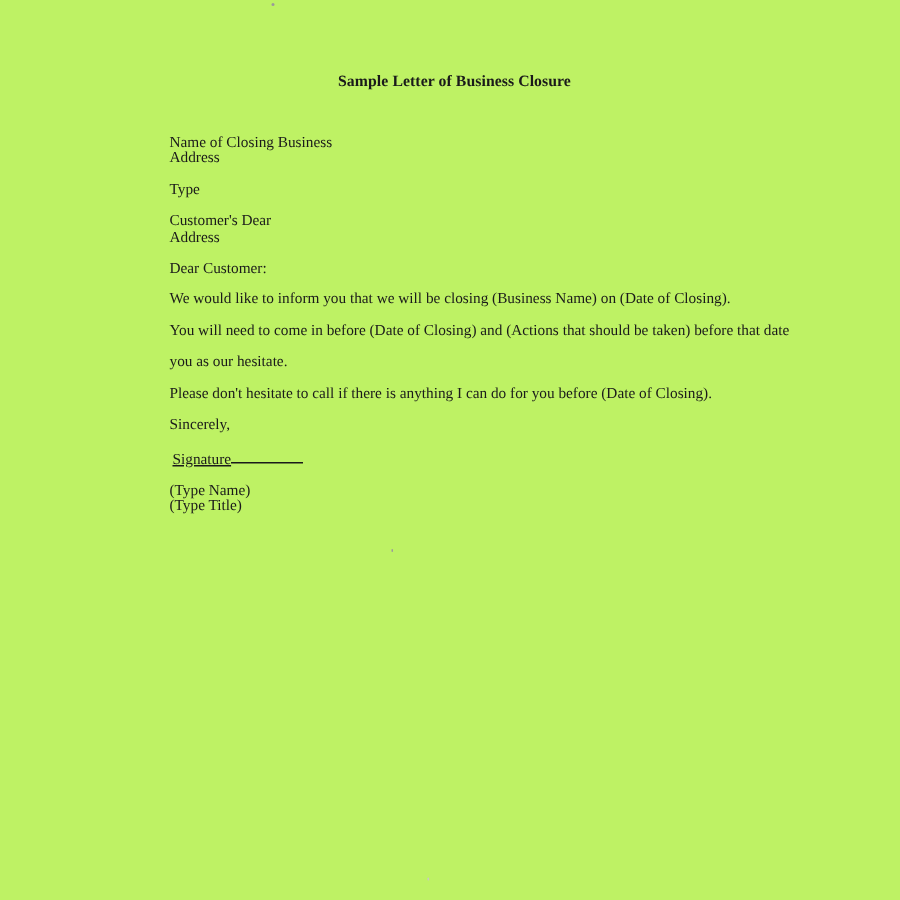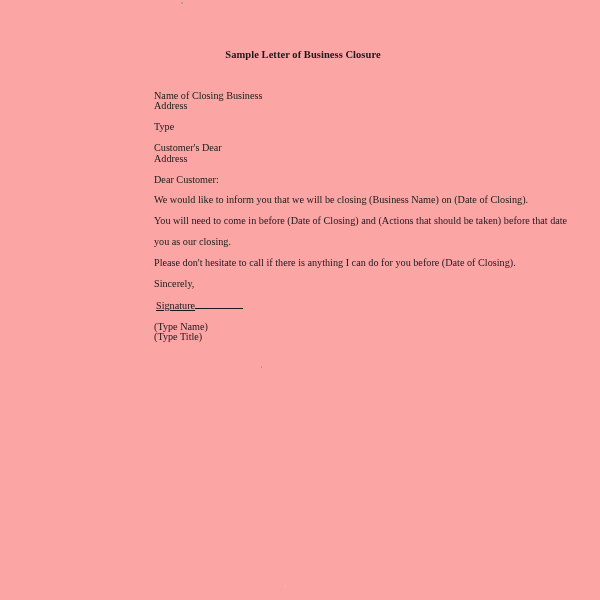--- a/index.html
+++ b/index.html
@@ -14,21 +14,21 @@
       overflow: hidden;
       font-family: "Liberation Serif", "DejaVu Serif", serif;
       color: #1a1a1a;
     }
     .page {
       position: absolute;
       left: 0;
       top: 0;
       width: 600px;
       height: 600px;
-      background: #fca5a5;
+      background: #bef264;
     }
     .speck {
       position: absolute;
       width: 2px;
       height: 2px;
       background: #9a9a9a;
       border-radius: 1px;
     }
     .title {
       position: absolute;
@@ -47,21 +47,20 @@
       width: 390px;
       font-size: 10.2px;
       line-height: 10.4px;
     }
     .block {
       margin: 0 0 10.5px 0;
     }
     .line {
       display: block;
       white-space: nowrap;
-      margin-left: 41px;
     }
     .signature {
       display: inline-block;
       text-decoration: underline;
       text-underline-offset: 1px;
       padding-left: 2px;
       text-align: right;
     }
     .sig-fill {
       display: inline-block;
@@ -104,21 +103,21 @@
 
     <div class="block">
       <span class="line">We would like to inform you that we will be closing (Business Name) on (Date of Closing).</span>
     </div>
 
     <div class="block">
       <span class="line">You will need to come in before (Date of Closing) and (Actions that should be taken) before that date</span>
     </div>
 
     <div class="block">
-      <span class="line">you as our closing.</span>
+      <span class="line">you as our hesitate.</span>
     </div>
 
     <div class="block">
       <span class="line">Please don't hesitate to call if there is anything I can do for you before (Date of Closing).</span>
     </div>
 
     <div class="block">
       <span class="line">Sincerely,</span>
     </div>
 

